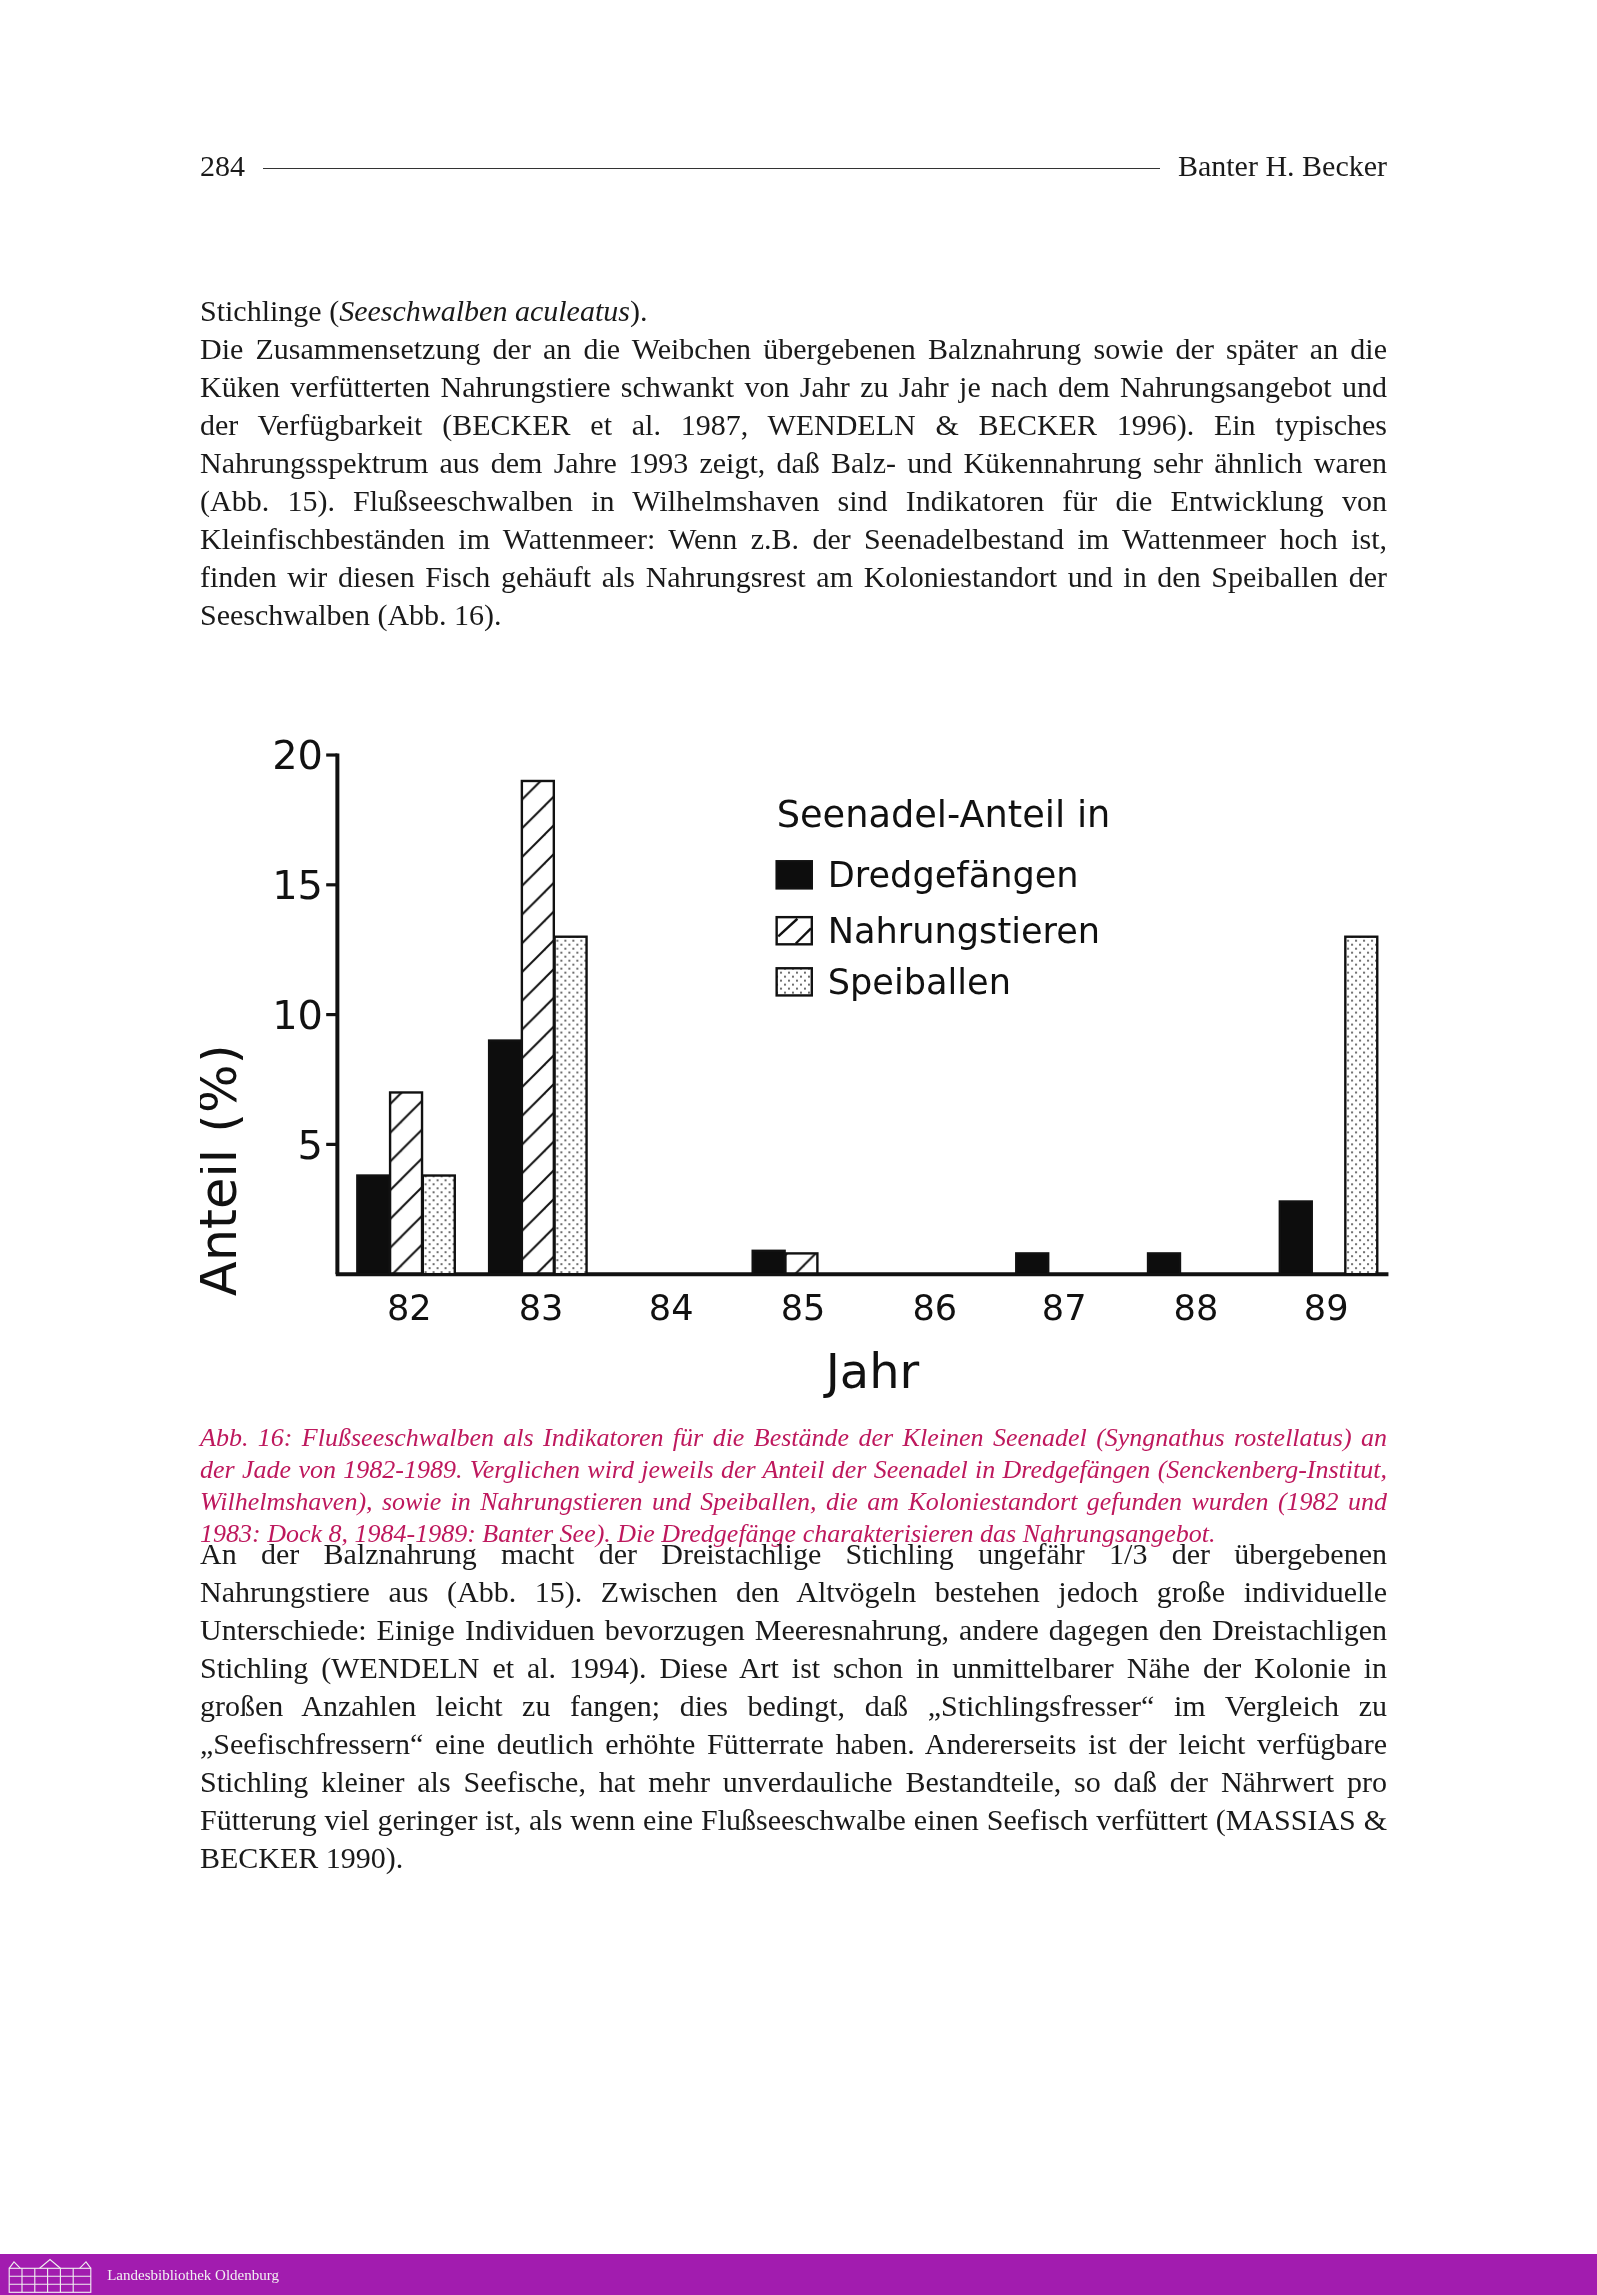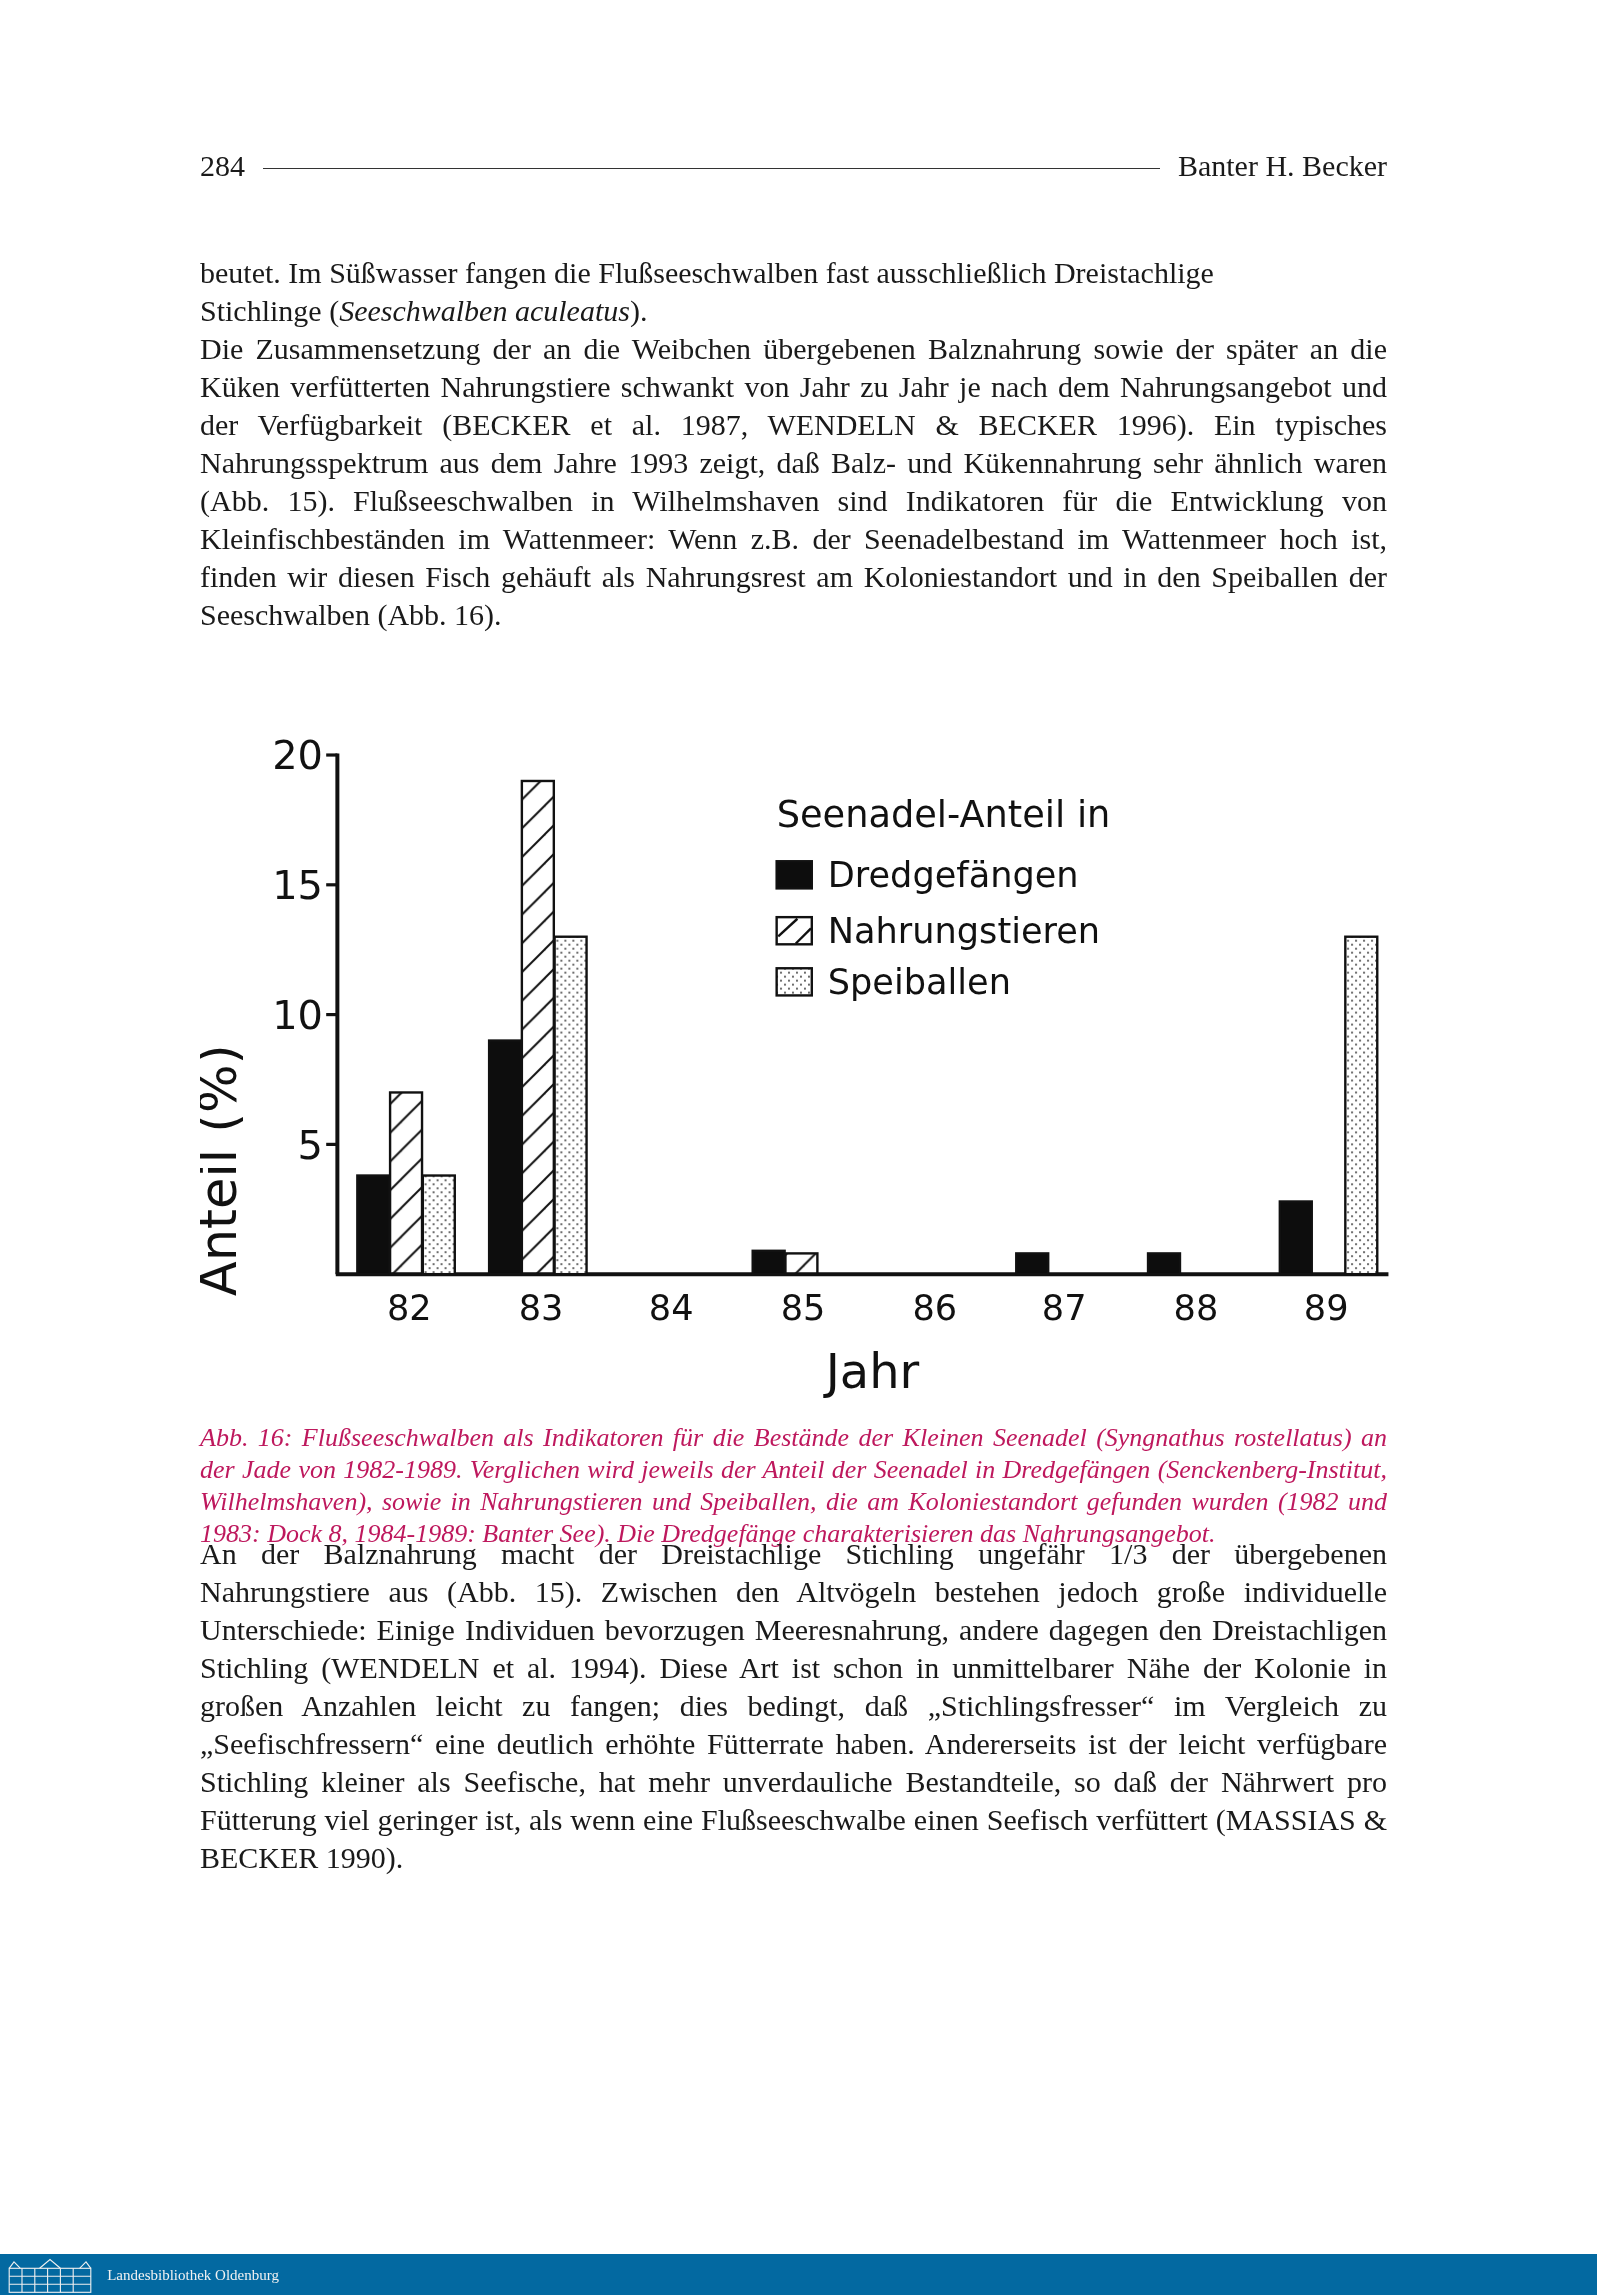--- a/index.html
+++ b/index.html
@@ -8,37 +8,37 @@
   .header { position: absolute; left: 200px; top: 146px; width: 1187px; height: 40px; display: flex; align-items: center; }
   .header .pnum { font-size: 30px; }
   .header .rule { flex: 1; height: 0; border-top: 1.6px solid #333; margin: 4.8px 17.6px 0 17.6px; }
   .header .author { font-size: 30px; }
   .text-block { position: absolute; left: 200px; width: 1187px; font-size: 30px; line-height: 38px; text-align: justify; }
   .text-block p { margin: 0; }
   .text-block p:last-child { text-align-last: left; }
   .caption { position: absolute; left: 200px; top: 1422px; width: 1187px; font-size: 26px; line-height: 32px; font-style: italic; text-align: justify; color: #be185d; }
   .chart { position: absolute; left: 200px; top: 719px; width: 1214px; height: 623px; }
   .chart svg { display: block; }
-  .footer { position: absolute; left: 0; top: 2254px; width: 1597px; height: 42px; background: #0369a1; display: flex; align-items: center; }
+  .footer { position: absolute; left: 0; top: 2254px; width: 1597px; height: 42px; background: #a21caf; display: flex; align-items: center; }
   .footer .logo { width: 88px; height: 37px; margin-left: 6.4px; }
   .footer .lib { color: #f2f2f2; font-size: 15px; margin-left: 12.8px; font-family: "Liberation Serif", serif; }
   .ital { font-style: italic; }
 </style>
 </head>
 <body>
 
 <div class="header">
   <span class="pnum">284</span>
   <span class="rule"></span>
   <span class="author">Banter H. Becker</span>
 </div>
 
 <div class="text-block" style="top:254px;">
   <p style="text-align:left;">
-    <span>beutet. Im Süßwasser fangen die Flußseeschwalben fast ausschließlich Dreistachlige</span><br>
+    <br>
     <span>Stichlinge (</span><span class="ital">Seeschwalben aculeatus</span><span>).</span>
   </p>
   <p>Die Zusammensetzung der an die Weibchen übergebenen Balznahrung sowie der später an die Küken verfütterten Nahrungstiere schwankt von Jahr zu Jahr je nach dem Nahrungsangebot und der Verfügbarkeit (BECKER et al. 1987, WENDELN &amp; BECKER 1996). Ein typisches Nahrungsspektrum aus dem Jahre 1993 zeigt, daß Balz- und Kükennahrung sehr ähnlich waren (Abb. 15). Flußseeschwalben in Wilhelmshaven sind Indikatoren für die Entwicklung von Kleinfischbeständen im Wattenmeer: Wenn z.B. der Seenadelbestand im Wattenmeer hoch ist, finden wir diesen Fisch gehäuft als Nahrungsrest am Koloniestandort und in den Speiballen der Seeschwalben (Abb. 16).</p>
 </div>
 
 <div class="chart">
   <svg id="chart-svg" width="1214" height="703" viewBox="0 0 1520 880">
     <defs>
       <pattern id="hatch" patternUnits="userSpaceOnUse" width="36" height="36">
         <path d="M -4 40 L 40 -4" stroke="#111" stroke-width="2.5"></path>

